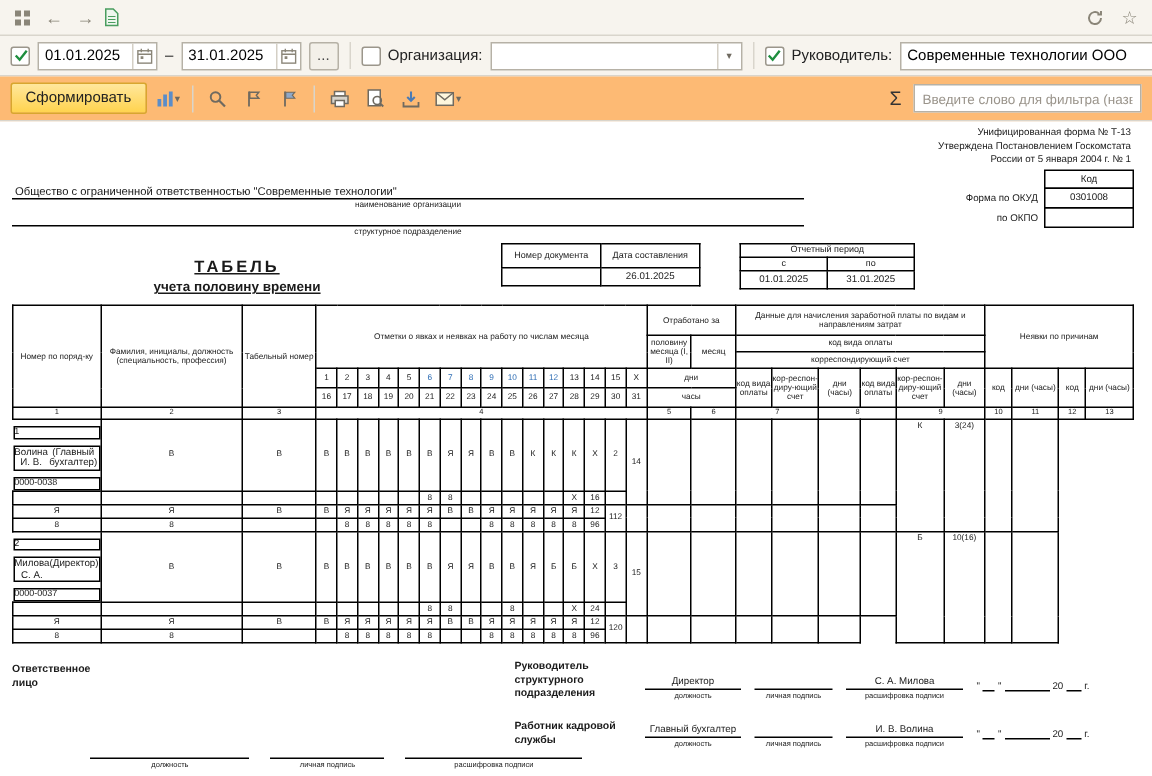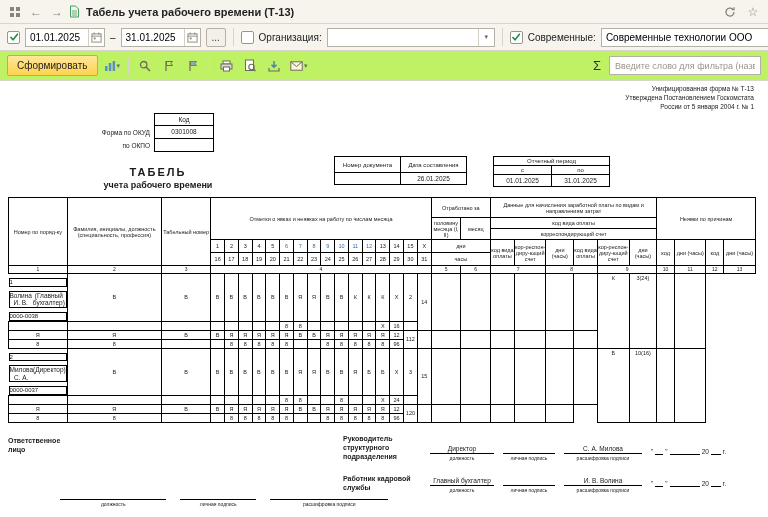--- a/index.html
+++ b/index.html
@@ -29,21 +29,21 @@
                      display: flex; align-items: center; justify-content: center; }
   .mini-btn { height: 19px; min-width: 20px; border: 1px solid #b6b1a6; background: #f3f0e9;
               font-size: 10px; display: inline-flex; align-items: center; justify-content: center;
               padding: 0 3px; border-radius: 2px; color: #444; }
   .vsep { width: 1px; height: 18px; background: #d9d5cc; margin: 0 2px; flex: none; }
   .lbl { white-space: nowrap; color: #222; }
   .emp-field input { width: 150px; }
   .org-field input { width: 168px; }
   .caret { font-size: 7px; color: #6f6a60; }
 
-  .toolbar { height: 30px; background: #bef264; border-bottom: 1px solid #d9d5cc;
+  .toolbar { height: 30px; background: #fdba74; border-bottom: 1px solid #d9d5cc;
              display: flex; align-items: center; gap: 4px; padding: 0 7px; }
   .btn { height: 21px; border: 1px solid #b0aba0; border-radius: 2px; font-size: 10px;
          padding: 0 9px; background: linear-gradient(#fdfcfa, #ecead4); color: #222;
          font-family: "Liberation Sans", sans-serif; }
   .btn.primary { background: linear-gradient(#ffe79c, #ffd34e); border-color: #d8a62f; }
   .icon-btn { height: 20px; min-width: 20px; border-radius: 2px; display: inline-flex;
               align-items: center; justify-content: center; gap: 1px; padding: 0 2px; }
   .spacer { flex: 1; }
   .sigma { font-size: 13px; color: #333; padding: 0 4px; }
   .filter-input { width: 152px; height: 19px; border: 1px solid #b6b1a6; font-size: 9px;
@@ -60,21 +60,21 @@
   .u-cap { font-size: 5.5px; text-align: center; margin-top: 1px; }
   .gap8 { height: 10px; }
   .codebox { width: 206px; font-size: 6.5px; flex: none; }
   .cb-row { display: flex; height: 13px; }
   .cb-label { flex: 1; text-align: right; padding-right: 4px; align-self: center; }
   .cb-cell { width: 60px; border: 1px solid #000; text-align: center; line-height: 11px;
              margin-top: -1px; }
   .cb-row:first-child .cb-cell { margin-top: 0; }
 
   .mid { display: flex; align-items: flex-start; margin-top: 4px; }
-  .report-title { width: 300px; text-align: center; padding-top: 10px; }
+  .report-title { width: 300px; text-align: center; padding-top: 10px; text-decoration: underline; }
   .rt1 { font-size: 11px; font-weight: bold; letter-spacing: 2px; }
   .rt2 { font-size: 9px; font-weight: bold; margin-top: 2px; }
   .mini-tbl { border-collapse: collapse; font-size: 6px; margin-left: 26px; }
   .mini-tbl th, .mini-tbl td { border: 1px solid #000; font-weight: normal; text-align: center;
                                padding: 1px 2px; }
   .doc-tbl th { width: 66px; height: 16px; }
   .doc-tbl td { height: 12px; font-size: 6.5px; }
   .period-tbl th { width: 58px; height: 9px; }
   .period-tbl td { height: 12px; font-size: 6.5px; }
 
@@ -127,21 +127,20 @@
     </svg>
   </span>
   <span class="tb-btn">←</span>
   <span class="tb-btn">→</span>
   <span>
     <svg width="11" height="13" viewBox="0 0 11 13">
       <path d="M1.5 1h5l3 3v8h-8z" fill="#eef6ee" stroke="#4a9d5f" stroke-width="1"></path>
       <path d="M3 6h5M3 8h5M3 10h5" stroke="#4a9d5f" stroke-width="0.8"></path>
     </svg>
   </span>
-  <span class="win-title">Табель учета рабочего времени (Т-13)</span>
   <span class="tb-right">
     <span class="tb-btn">
       <svg width="12" height="12" viewBox="0 0 12 12">
         <path d="M10 6a4 4 0 1 1-1.3-2.9" fill="none" stroke="#8a8578" stroke-width="1.3"></path>
         <path d="M10 1.3v2.4H7.6" fill="none" stroke="#8a8578" stroke-width="1.3"></path>
       </svg>
     </span>
     <span class="tb-btn star">☆</span>
   </span>
 </div>
@@ -182,21 +181,21 @@
   <span class="field emp-field">
     <input value="" style="">
     <span class="side-btn caret">▾</span>
   </span>
   <span class="vsep"></span>
   <span class="chk">
     <svg width="10" height="10" viewBox="0 0 10 10">
       <path d="M1.5 5l2.6 2.8L8.8 1.8" fill="none" stroke="#1e8e3e" stroke-width="1.6"></path>
     </svg>
   </span>
-  <span class="lbl">Современные:</span>
+  <span class="lbl">Руководитель:</span>
   <span class="field org-field">
     <input value="Современные технологии ООО" style="">
   </span>
 </div>
 
 <div class="toolbar">
   <button class="btn primary">Сформировать</button>
   <span class="icon-btn">
     <svg width="12" height="12" viewBox="0 0 12 12">
       <rect x="1" y="6" width="2.5" height="5" fill="#5b8dc9"></rect>
@@ -259,40 +258,48 @@
 
 <div class="doc">
 
   <div class="note">
     <div>Унифицированная форма № Т-13</div>
     <div>Утверждена Постановлением Госкомстата</div>
     <div>России от 5 января 2004 г. № 1</div>
   </div>
 
   <div class="head-row">
+    <div class="org-area">
+      <div class="org-name">Общество с ограниченной ответственностью "Современные технологии"</div>
+      <div class="u-line"></div>
+      <div class="u-cap">наименование организации</div>
+      <div class="gap8"></div>
+      <div class="u-line"></div>
+      <div class="u-cap">структурное подразделение</div>
+    </div>
     <div class="codebox">
       <div class="cb-row">
         <span class="cb-label"></span>
         <span class="cb-cell">Код</span>
       </div>
       <div class="cb-row">
         <span class="cb-label">Форма по ОКУД</span>
         <span class="cb-cell">0301008</span>
       </div>
       <div class="cb-row">
         <span class="cb-label">по ОКПО</span>
         <span class="cb-cell"></span>
       </div>
     </div>
   </div>
 
   <div class="mid">
     <div class="report-title">
       <div class="rt1">ТАБЕЛЬ</div>
-      <div class="rt2">учета  рабочего времени</div>
+      <div class="rt2">учета  половину времени</div>
     </div>
     <table class="mini-tbl doc-tbl">
       <tbody>
           <tr>
         <th>Номер документа</th>
         <th>Дата составления</th>
       </tr>
       <tr>
         <td></td>
         <td>26.01.2025</td>

